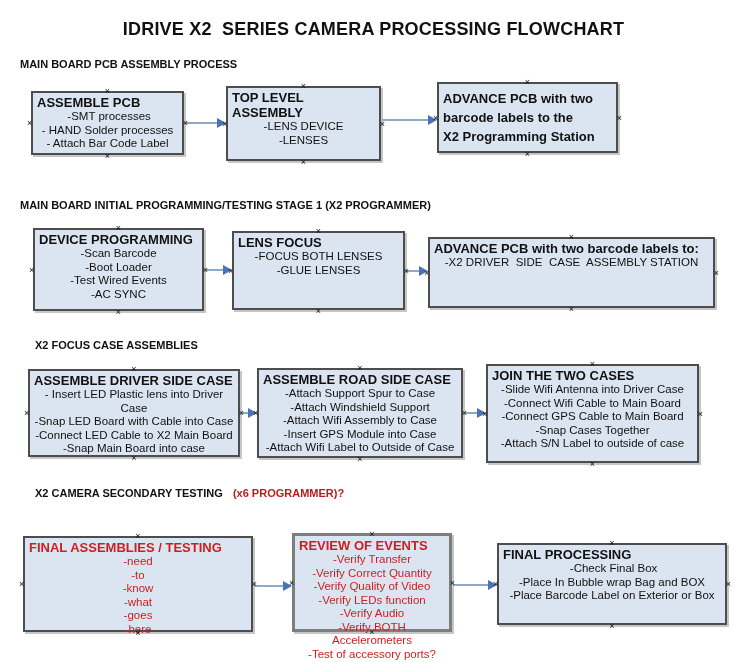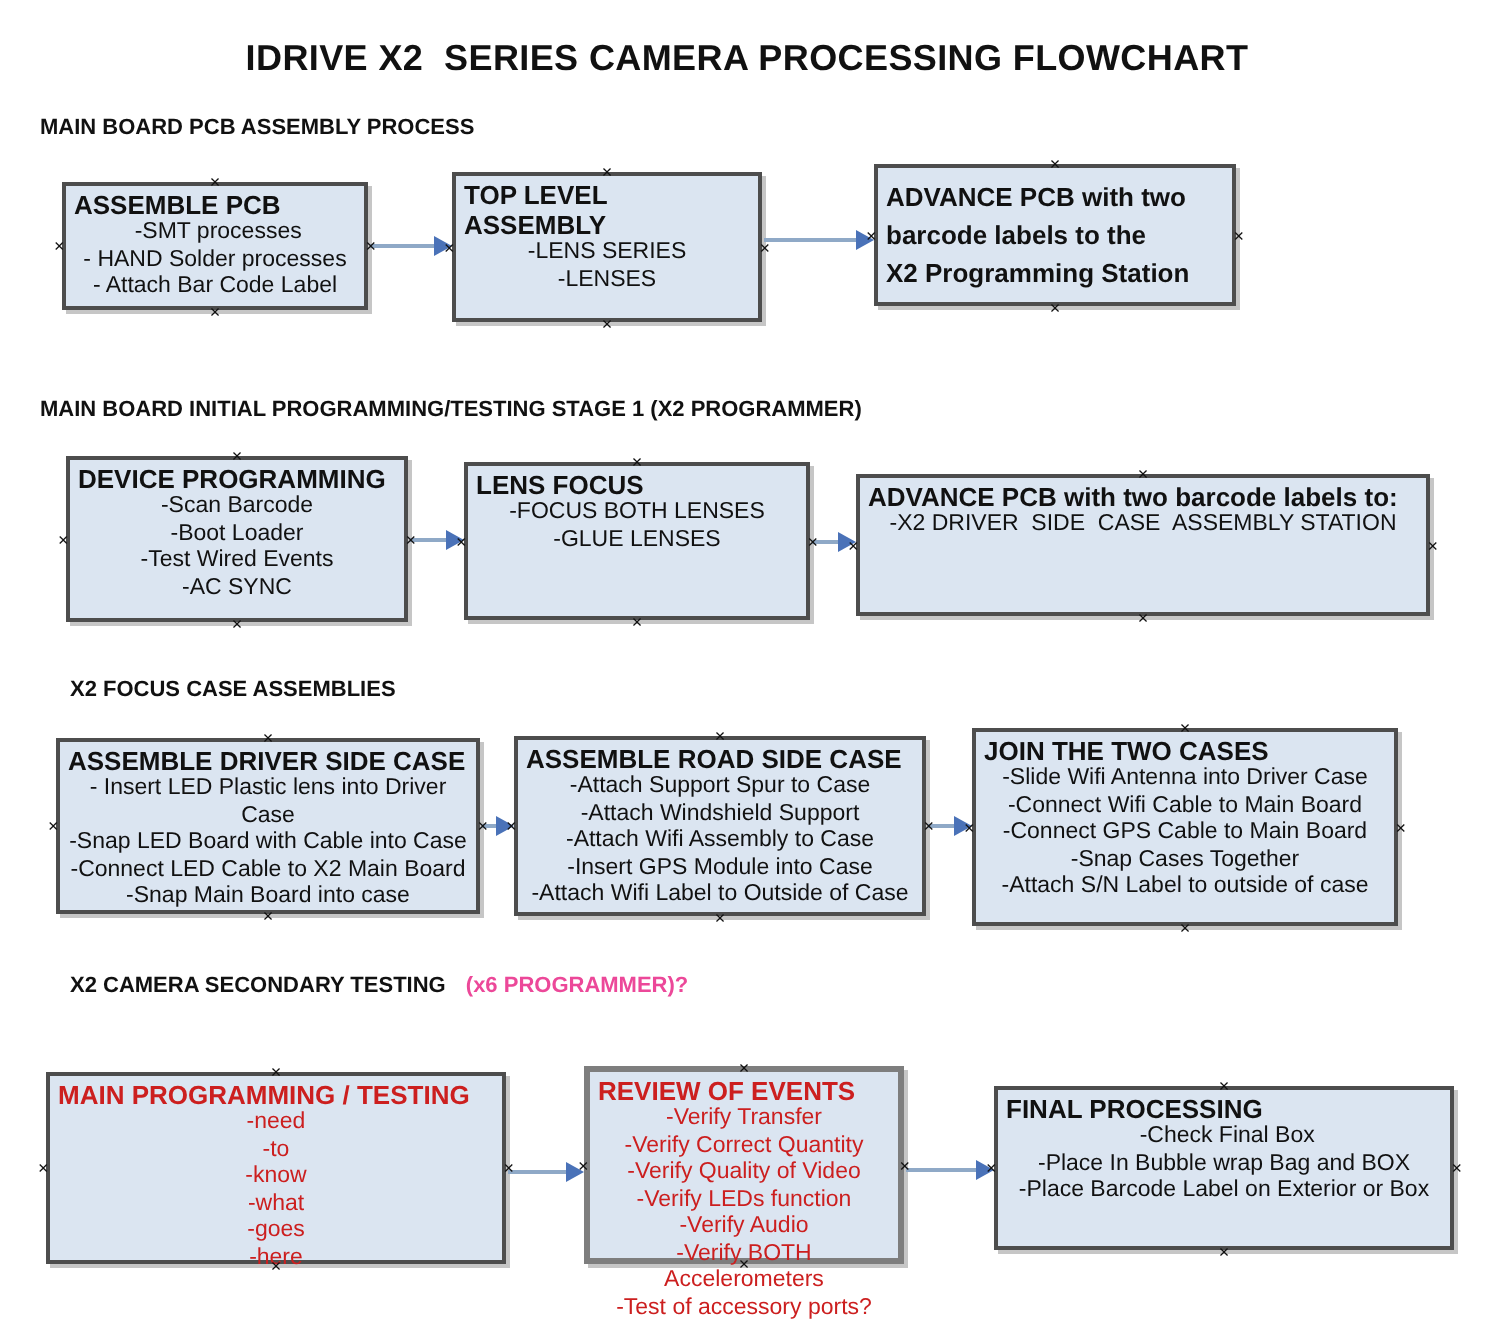--- a/index.html
+++ b/index.html
@@ -1,21 +1,21 @@
 <!DOCTYPE html>
 <html><head>
 <meta charset="utf-8">
 <style>
   html,body{margin:0;padding:0;background:#fff;}
   #page{position:relative;width:747px;height:662px;background:#fff;overflow:hidden;
         font-family:Liberation Sans, sans-serif;color:#111;}
   .main-title{position:absolute;left:0;right:0;top:19px;text-align:center;
         font-size:18px;font-weight:bold;letter-spacing:.2px;white-space:pre;}
   .sec-header{position:absolute;font-size:11px;font-weight:bold;white-space:pre;}
-  .sec-header .suffix{color:#ec4899;margin-left:7px;}
+  .sec-header .suffix{color:#b91c1c;margin-left:7px;}
   .fcbox{position:absolute;background:#dbe5f1;border:2px solid #4d4d4d;
         box-shadow:2px 2px 0 rgba(128,128,128,.45);padding:2px 4px;box-sizing:border-box;}
   .fcbox.thickgray{border:3px solid #7e7e7e;}
   .bt{font-size:13px;font-weight:bold;line-height:15px;white-space:pre-line;}
   .bt.tall{line-height:19px;padding-top:3px;}
   .item{font-size:11.5px;line-height:13.5px;white-space:pre-wrap;text-align:center;}
   .redbox .bt,.redbox .item{color:#cc1f1f;}
   .handle{position:absolute;font-size:9px;line-height:8px;color:#111;z-index:3;}
   .ht{top:-6px;left:50%;transform:translateX(-50%);}
   .hb{bottom:-7px;left:50%;transform:translateX(-50%);}
@@ -51,21 +51,21 @@
       </div>
   </div>
 
   <div class="fcbox" style="left:226px;top:86px;width:155px;height:75px">
     <span class="handle ht">×</span>
       <span class="handle hb">×</span>
       <span class="handle hl">×</span>
       <span class="handle hr">×</span>
     <div class="bt">TOP LEVEL ASSEMBLY</div>
     <div>
-        <div class="item">-LENS SERIES</div>
+        <div class="item">-LENS DEVICE</div>
         <div class="item">-LENSES</div>
       </div>
   </div>
 
   <div class="fcbox" style="left:437px;top:82px;width:181px;height:71px">
     <span class="handle ht">×</span>
       <span class="handle hb">×</span>
       <span class="handle hl">×</span>
       <span class="handle hr">×</span>
     <div class="bt tall">ADVANCE PCB with two
@@ -152,21 +152,21 @@
         <div class="item">-Snap Cases Together</div>
         <div class="item">-Attach S/N Label to outside of case</div>
       </div>
   </div>
 
   <div class="fcbox redbox" style="left:23px;top:536px;width:230px;height:96px">
     <span class="handle ht">×</span>
       <span class="handle hb">×</span>
       <span class="handle hl">×</span>
       <span class="handle hr">×</span>
-    <div class="bt">MAIN PROGRAMMING / TESTING</div>
+    <div class="bt">FINAL ASSEMBLIES / TESTING</div>
     <div>
         <div class="item">-need</div>
         <div class="item">-to</div>
         <div class="item">-know</div>
         <div class="item">-what</div>
         <div class="item">-goes</div>
         <div class="item">-here</div>
       </div>
   </div>
 

